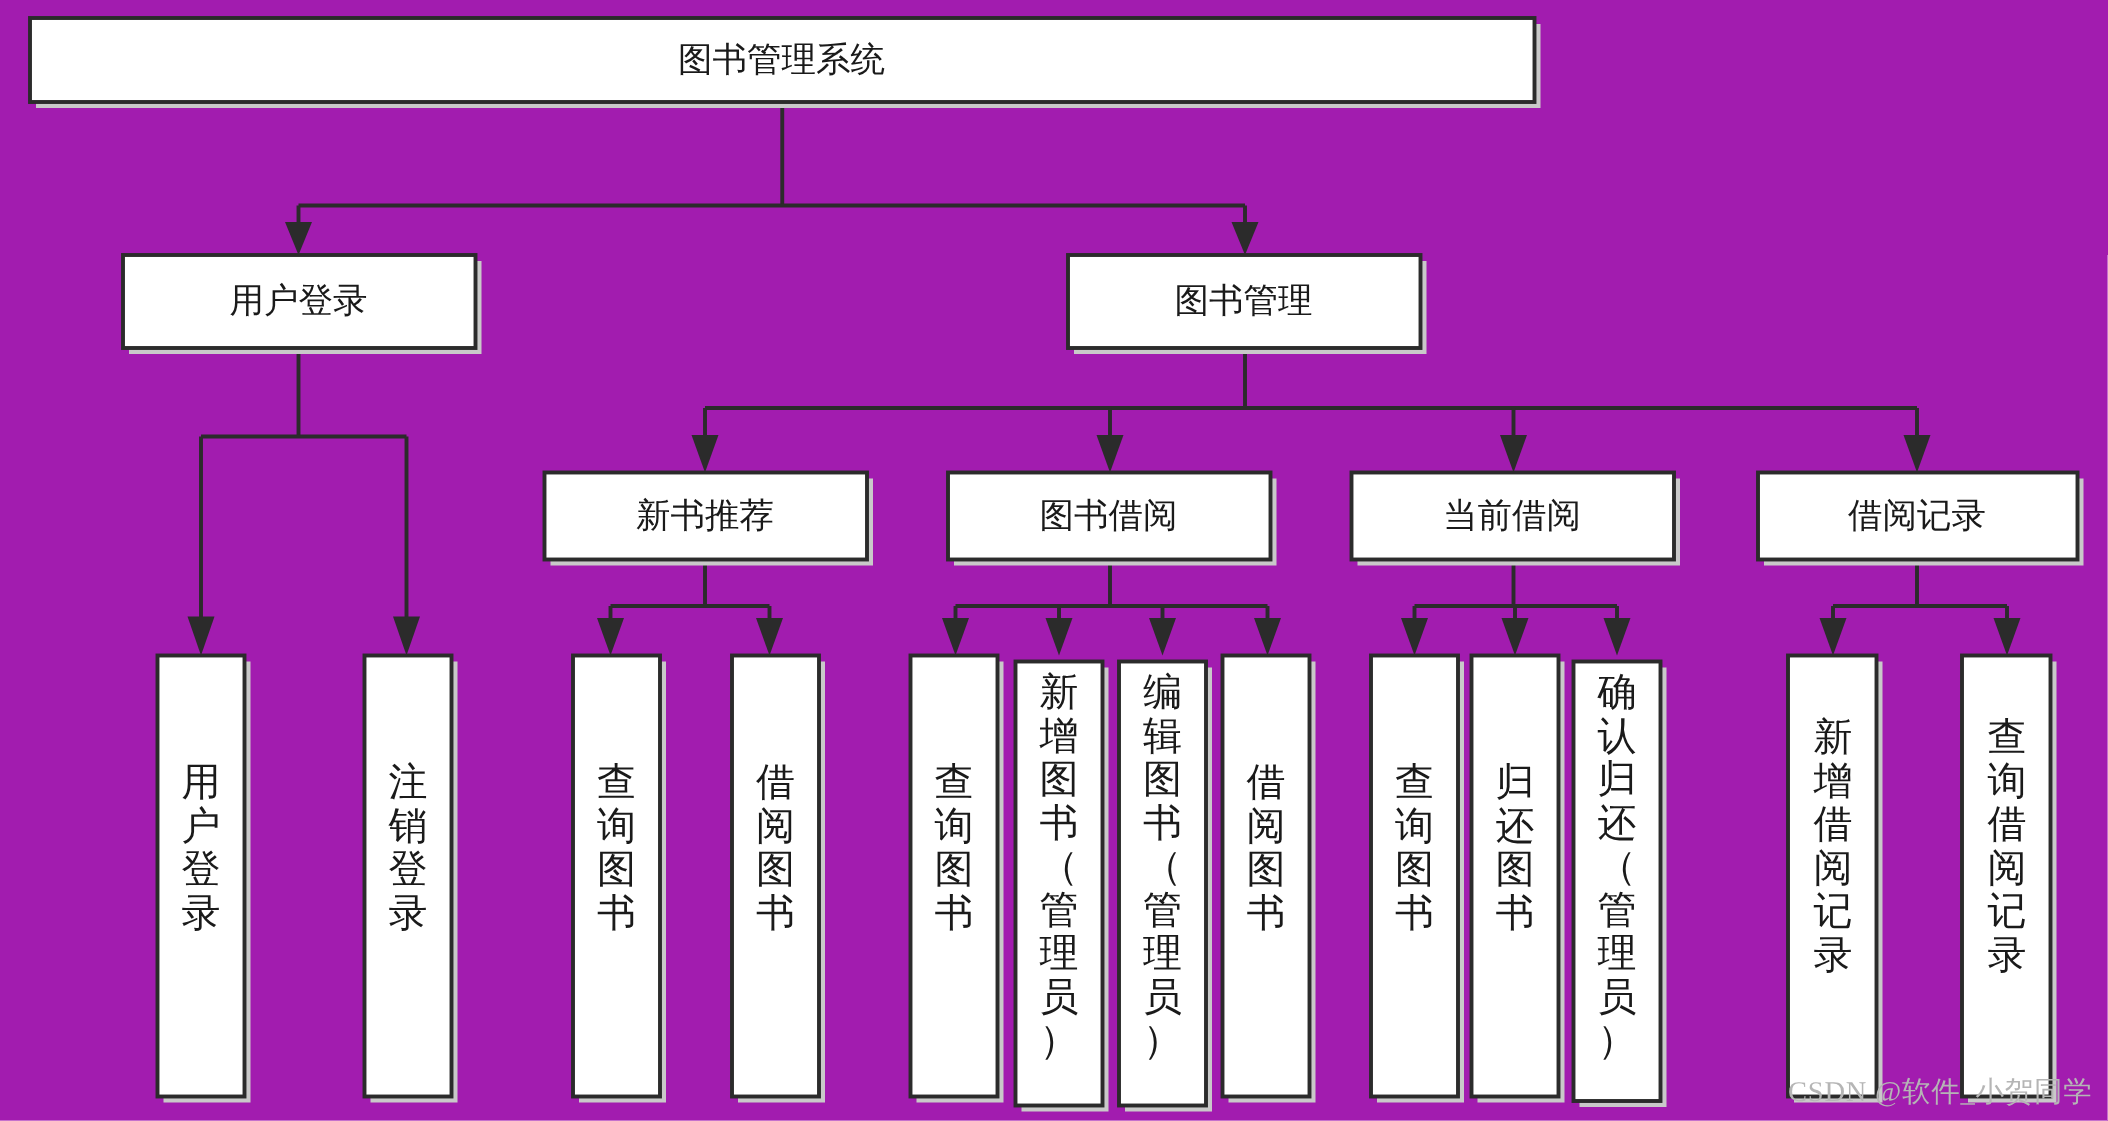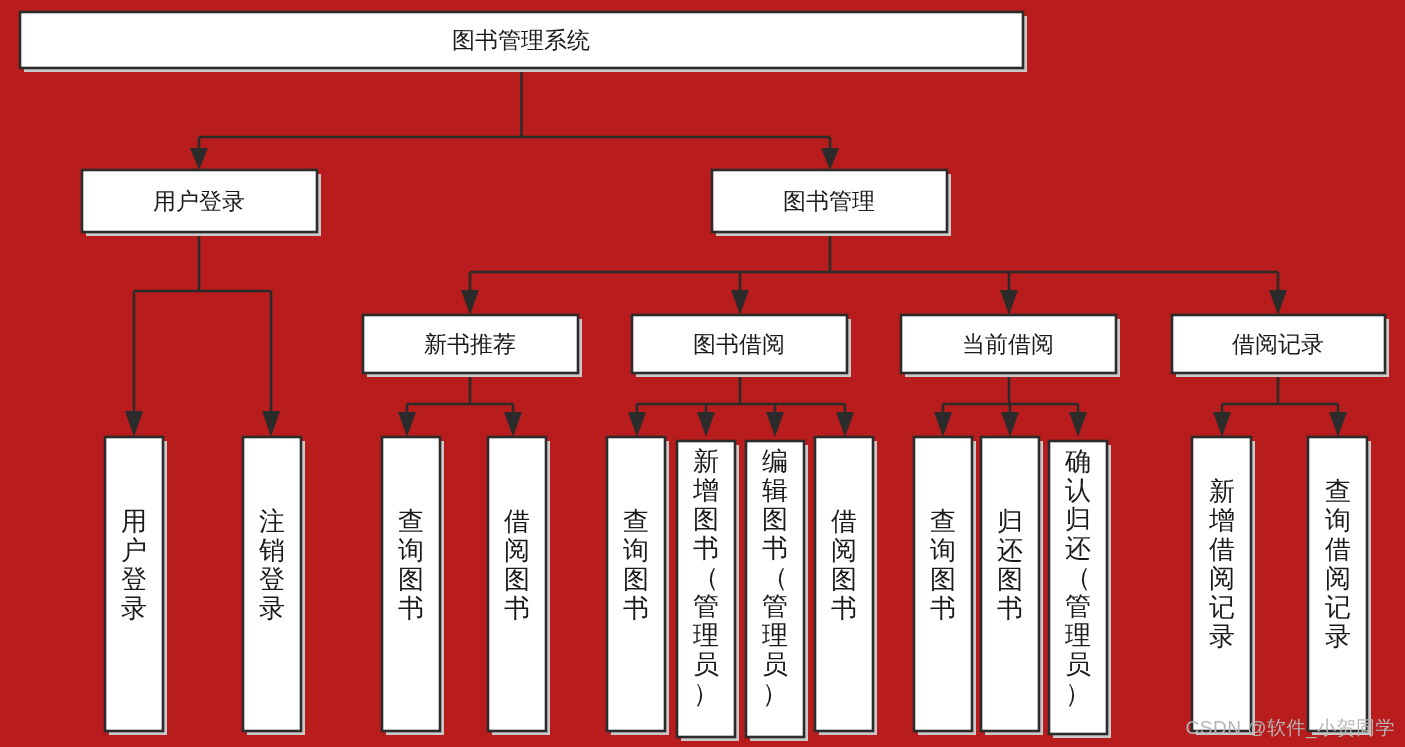--- a/index.html
+++ b/index.html
@@ -10,21 +10,21 @@
   body {
     width: 1405px;
     height: 747px;
     font-family: "DejaVu Sans", "Liberation Sans", sans-serif;
     overflow: hidden;
   }
   #diagram-root {
     position: relative;
     width: 1405px;
     height: 747px;
-    background: #b91c1c;
+    background: #a21caf;
   }
   svg#flowchart {
     position: absolute;
     top: 0;
     left: 0;
     width: 1405px;
     height: 747px;
     display: block;
   }
   .node-box {
@@ -56,21 +56,21 @@
   .node-label-v {
     font-family: "DejaVu Sans", "Liberation Sans", sans-serif;
     font-size: 26px;
     fill: #1a1a1a;
     text-anchor: middle;
   }
   .watermark-text {
     position: absolute;
     right: 10px;
     bottom: 6px;
-    font-family: Liberation Sans, sans-serif;
+    font-family: Liberation Serif, serif;
     font-size: 19px;
     color: #b5b5b5;
     white-space: nowrap;
     letter-spacing: 0.5px;
     user-select: none;
   }
 </style>
 </head>
 <body>
 

